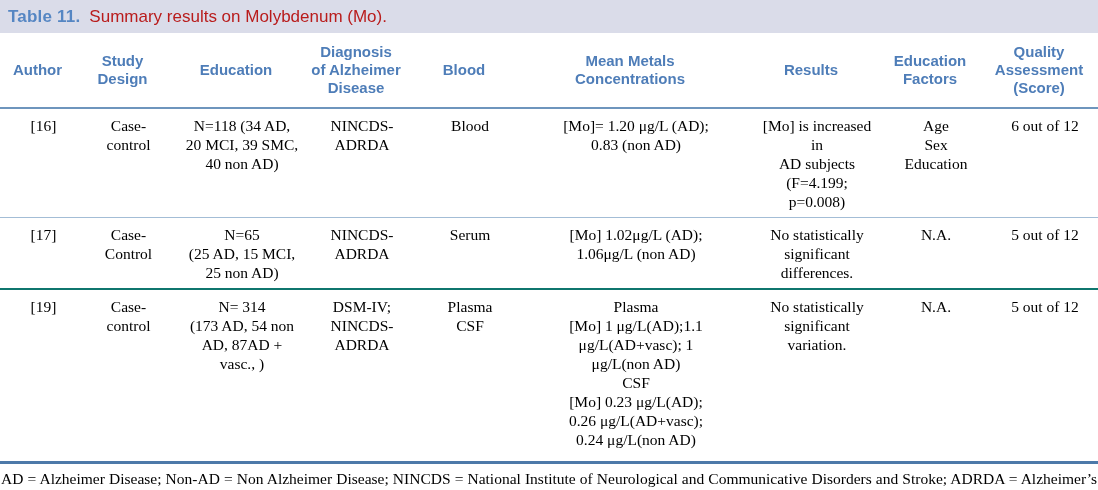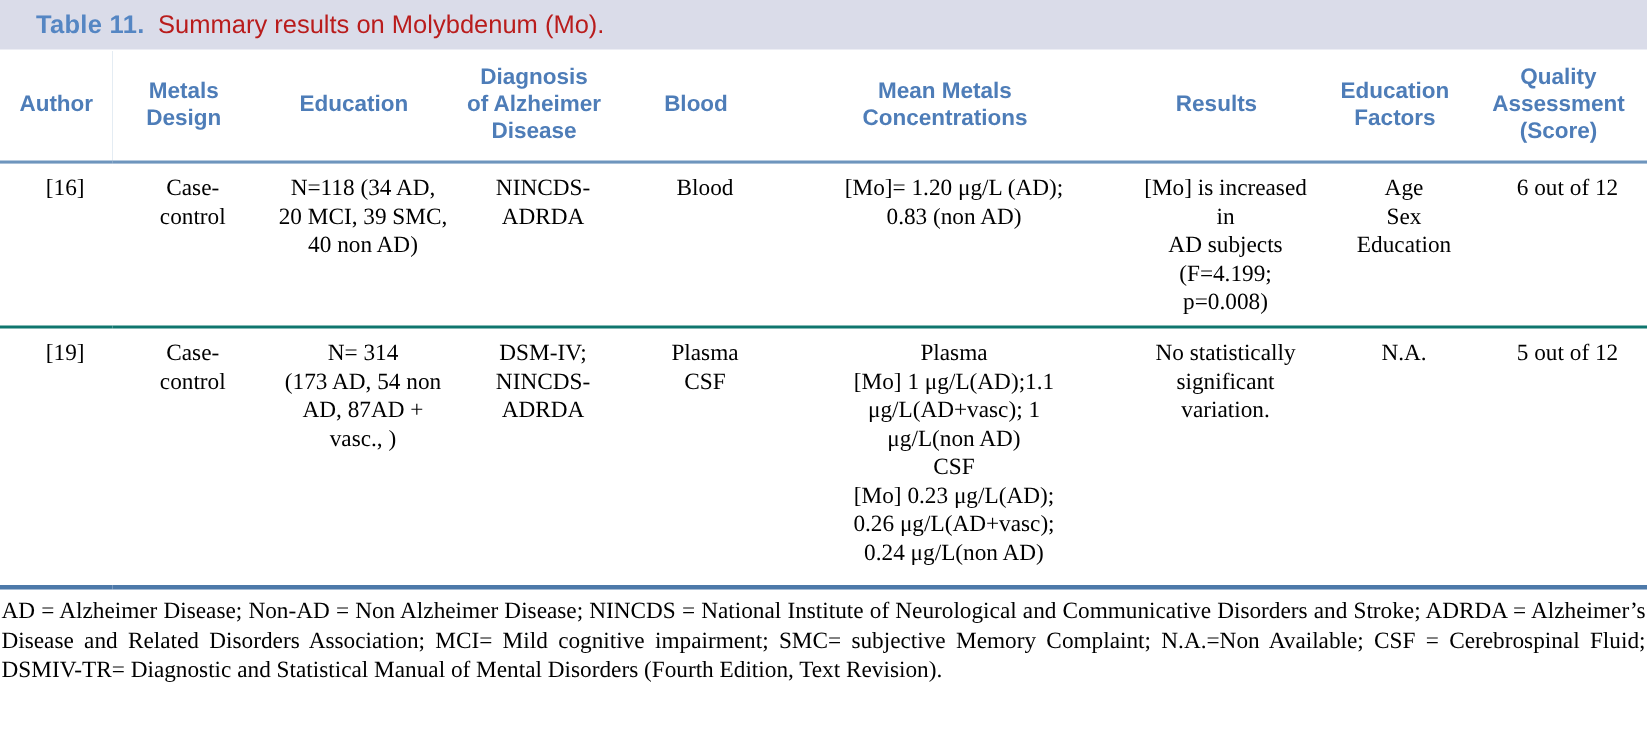--- a/index.html
+++ b/index.html
@@ -10,21 +10,21 @@
     background: #ffffff;
     overflow: hidden;
     font-family: "Liberation Serif", serif;
   }
   
   .title-band {
     height: 33px;
     background: #dadce9;
     display: flex;
     align-items: center;
-    padding-left: 24px;
+    padding-left: 8px;
     box-sizing: border-box;
     font-family: "Liberation Sans", sans-serif;
     font-size: 17px;
   }
   .title-label {
     color: #5586c3;
     font-weight: bold;
     margin-right: 9px;
     letter-spacing: 0.2px;
   }
@@ -91,21 +91,21 @@
       <col style="width:108px">
         <col style="width:108px">
         <col style="width:224px">
       <col style="width:138px">
         <col style="width:100px">
         <col style="width:118px">
     </colgroup>
     <thead>
       <tr>
         <th>Author</th>
-        <th>Metals
+        <th>Study
 Design</th>
         <th>Education</th>
         <th>Diagnosis
 of Alzheimer
 Disease</th>
         <th>Blood</th>
         <th>Mean Metals
 Concentrations</th>
         <th>Results</th>
         <th>Education
@@ -128,20 +128,36 @@
         <td>[Mo]= 1.20 μg/L (AD);
 0.83 (non AD)</td>
         <td>[Mo] is increased in
 AD subjects (F=4.199;
 p=0.008)</td>
         <td>Age
 Sex
 Education</td>
         <td>6 out of 12</td>
       </tr>
+      <tr class="data-row-2">
+        <td>[17]</td>
+        <td>Case-Control</td>
+        <td>N=65
+(25 AD, 15 MCI,
+25 non AD)</td>
+        <td>NINCDS-
+ADRDA</td>
+        <td>Serum</td>
+        <td>[Mo] 1.02μg/L (AD);
+1.06μg/L (non AD)</td>
+        <td>No statistically
+significant differences.</td>
+        <td>N.A.</td>
+        <td>5 out of 12</td>
+      </tr>
       <tr class="data-row-3">
         <td>[19]</td>
         <td>Case-control</td>
         <td>N= 314
 (173 AD, 54 non
 AD, 87AD +
 vasc., )</td>
         <td>DSM-IV;
 NINCDS-
 ADRDA</td>

